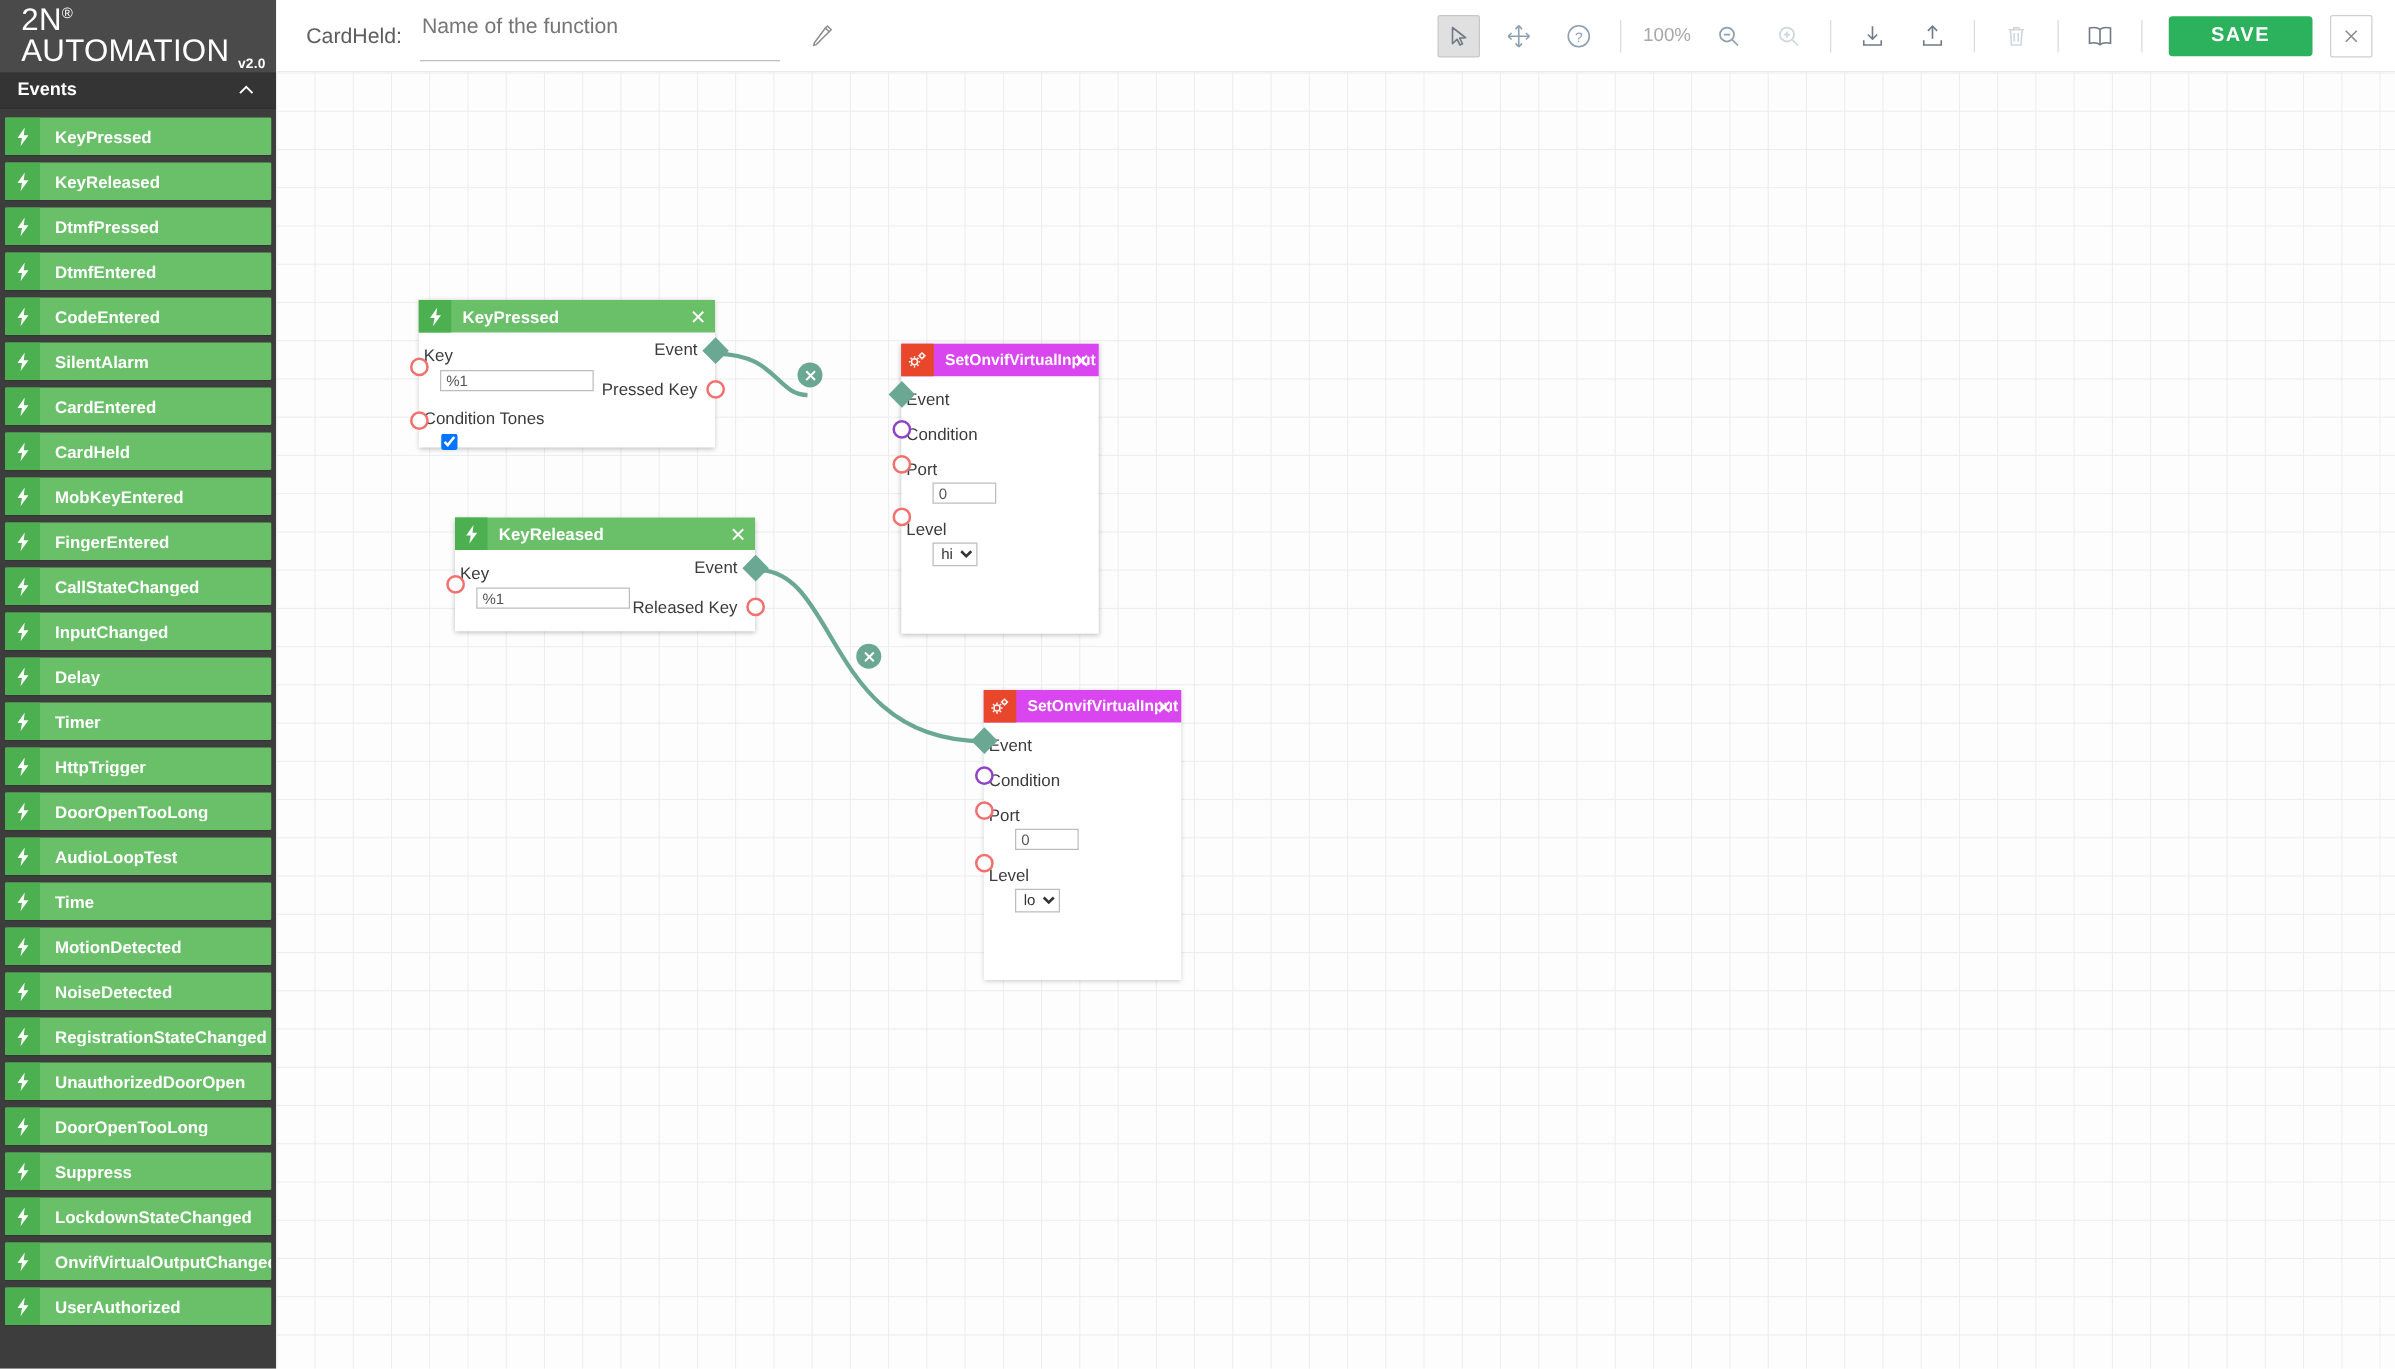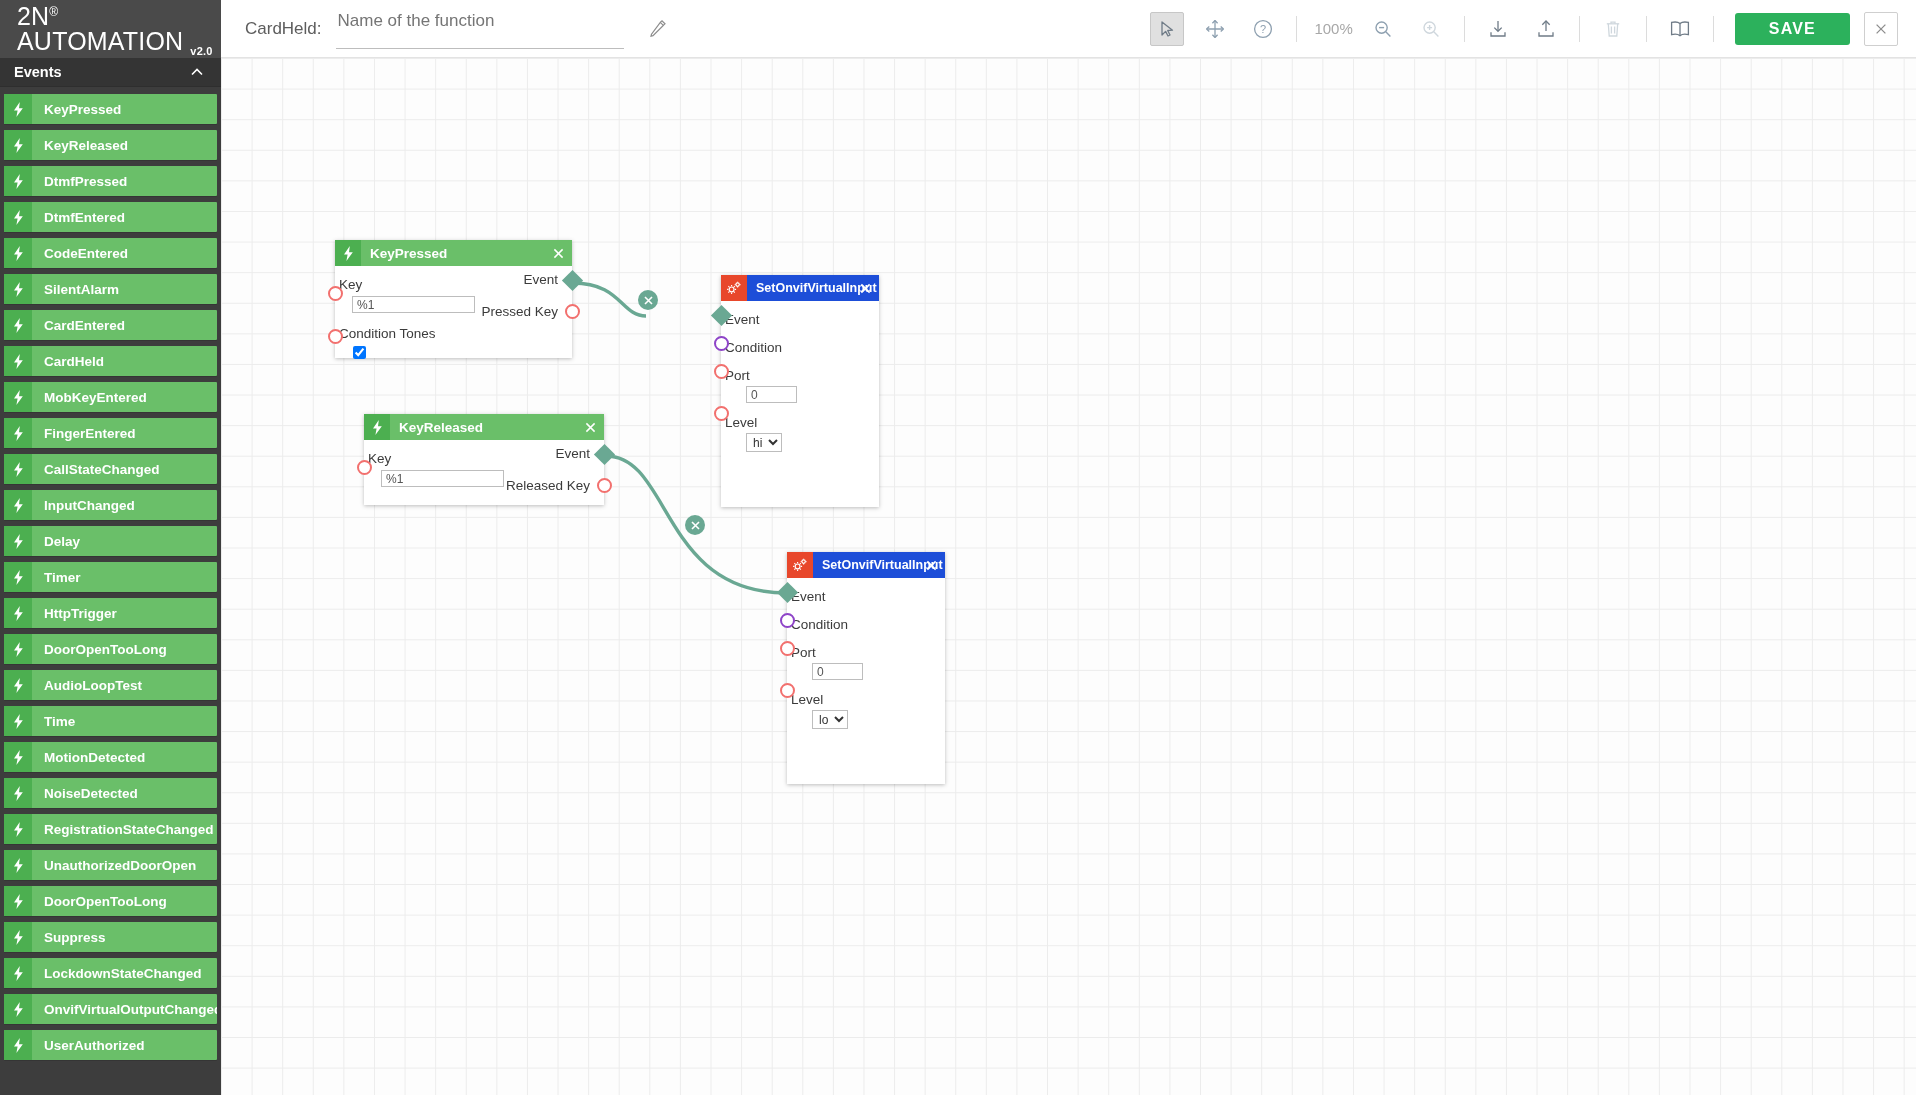--- a/index.html
+++ b/index.html
@@ -95,21 +95,21 @@
   .node{
     position:absolute;background:#ffffff;
     box-shadow:0 1px 4px rgba(0,0,0,.26);
     box-sizing:border-box;
   }
   .node-head{
     height:26px;display:flex;align-items:center;color:#fff;
     font-size:13.5px;font-weight:700;position:relative;
   }
   .node-head.ev{background:#6abf69;}
-  .node-head.act{background:#1d4ed8;}
+  .node-head.act{background:#d946ef;}
   .head-icon{
     width:26px;height:26px;flex:none;display:flex;align-items:center;justify-content:center;
   }
   .node-head.ev .head-icon{background:#4caf50;}
   .node-head.act .head-icon{background:#e8472b;}
   .head-title{margin-left:9px;white-space:nowrap;}
   .head-x{
     position:absolute;right:6px;top:50%;transform:translateY(-50%);
     width:16px;height:16px;cursor:pointer;display:flex;align-items:center;justify-content:center;
   }

